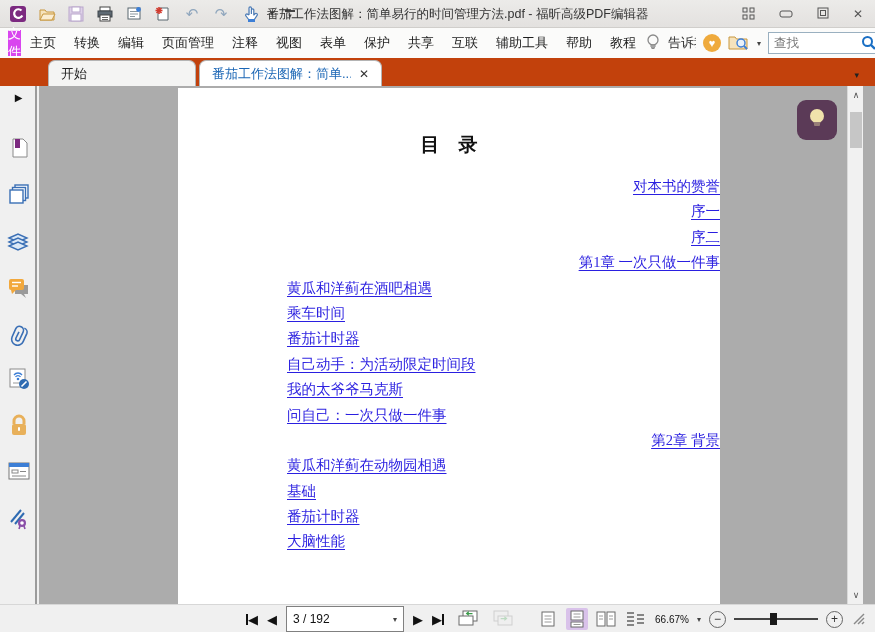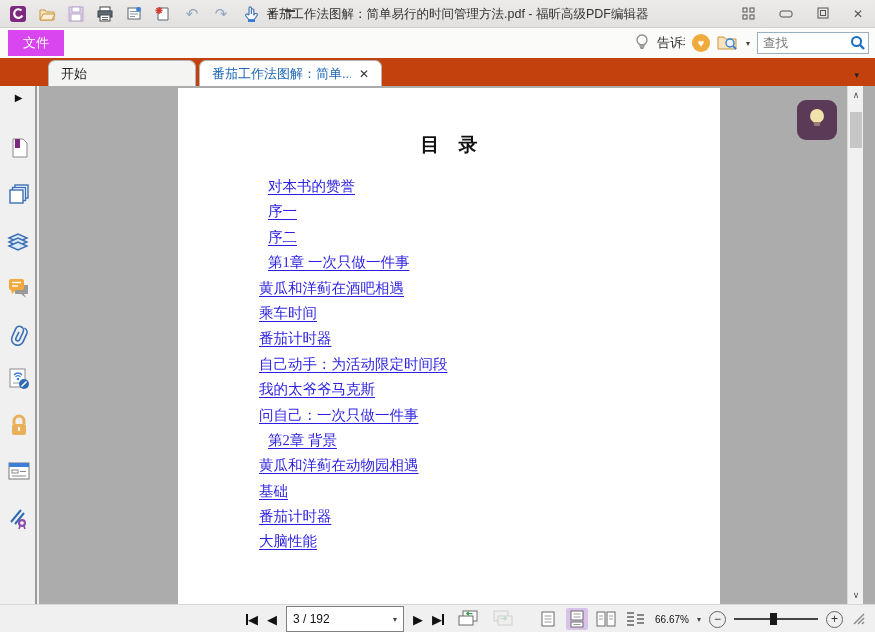--- a/index.html
+++ b/index.html
@@ -53,22 +53,22 @@
   .sidebar { position:absolute; left:0; top:0; width:37px; height:518px; background:#f0f0f0;
              border-right:2px solid #9b9b9b; }
   .side-ic { position:absolute; left:0; width:37px; text-align:center; }
   .docarea { position:absolute; left:39px; top:0; width:836px; height:518px; background:#acacac; }
   .page { position:absolute; left:139px; top:2px; width:542px; height:516px; background:#fff;
           overflow:hidden; font-family:"Liberation Serif","DejaVu Serif",serif; }
   .doc-title { margin-top:44px; text-align:center; font-size:19px; font-weight:600; color:#111; }
   .toc { margin-top:16px; }
   .toc a { display:block; height:25.4px; line-height:25.4px; font-size:14.5px; color:#2a1fe0;
            text-decoration:underline; text-underline-offset:3px; white-space:nowrap; }
-  .toc a.lvl1 { margin-left:90px; }
-  .toc a.lvl2 { margin-left:81px; }
+  .toc a.lvl1 { margin-left:48px;text-align:right; }
+  .toc a.lvl2 { margin-left:109px; }
   .assistant { position:absolute; left:758px; top:14px; width:40px; height:40px; border-radius:9px;
                background:#5b3a57; display:flex; align-items:center; justify-content:center; }
   .vscroll { position:absolute; right:12px; top:0; width:16px; height:518px; background:#f1f1f1;
              border-left:1px solid #d9d9d9; }
   .vscroll .chev { position:absolute; left:0; width:16px; text-align:center; font-size:9px; color:#555; }
   .vthumb { position:absolute; left:2px; top:26px; width:12px; height:36px; background:#c6c6c6; }
 
   
   .statusbar { position:absolute; left:0; top:604px; width:875px; height:28px; background:#f0f0f0;
                border-top:1px solid #d7d7d7; }
@@ -180,20 +180,35 @@
             <rect x="1" y="1" width="10" height="10" fill="none" stroke="#555"></rect>
             <rect x="3.5" y="3.5" width="5" height="5" fill="none" stroke="#555"></rect>
           </svg>
       </span>
       <span class="wc">✕</span>
     </div>
   </div>
 
   <div class="menubar">
     <div class="file-btn">文件</div>
+    <div class="menu-items">
+      <span class="menu-item">主页</span>
+      <span class="menu-item">转换</span>
+      <span class="menu-item">编辑</span>
+      <span class="menu-item">页面管理</span>
+      <span class="menu-item">注释</span>
+      <span class="menu-item">视图</span>
+      <span class="menu-item">表单</span>
+      <span class="menu-item">保护</span>
+      <span class="menu-item">共享</span>
+      <span class="menu-item">互联</span>
+      <span class="menu-item">辅助工具</span>
+      <span class="menu-item">帮助</span>
+      <span class="menu-item">教程</span>
+    </div>
     <div class="menu-right">
       <span>
         <svg width="16" height="18">
             <circle cx="8" cy="7" r="5" fill="none" stroke="#8a8a8a" stroke-width="1.3"></circle>
             <path d="M6 12 h4 v2 h-4 Z M6.8 14 h2.4 v1.5 h-2.4 Z" fill="none" stroke="#8a8a8a"></path>
           </svg>
       </span>
       <span class="tell-label">告诉我</span>
       <span class="heart-ic">♥</span>
       <span>

